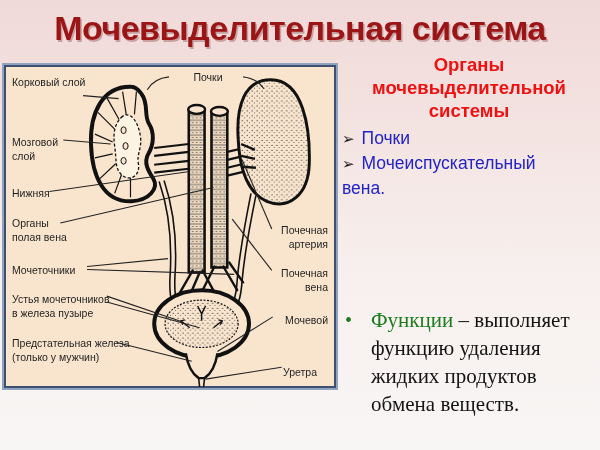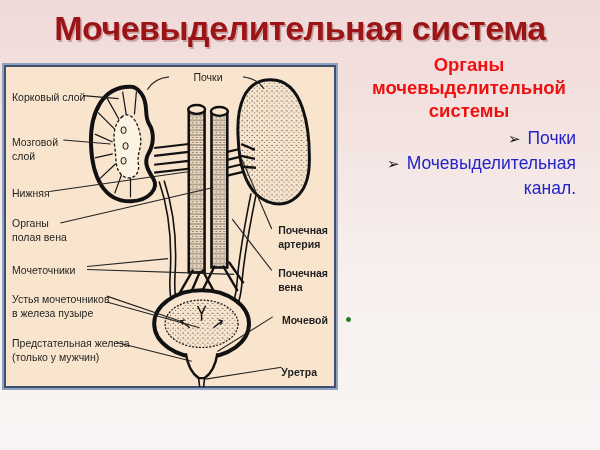--- a/index.html
+++ b/index.html
@@ -18,28 +18,28 @@
   .diagram-box{
     position:absolute;left:2px;top:63px;width:336px;height:327px;
     background:#f9e5ce;border:2px solid #8fa3bf;box-sizing:border-box;
     box-shadow:inset 0 0 0 2px #3e4f72;
   }
   .diagram-box svg{position:absolute;left:0;top:0;width:100%;height:100%;}
   .dlabel{
     position:absolute;font-size:10.5px;line-height:1.35;color:#1f1f1f;
     white-space:pre-line;z-index:2;
   }
-  .dlabel.right{text-align:left;font-weight:bold;}
+  .dlabel.right{text-align:right;}
   
   .organs-panel{position:absolute;left:340px;top:53px;width:258px;}
   .organs-heading{
     font-size:18.5px;font-weight:bold;color:#ee1111;text-align:center;
     line-height:1.25;white-space:pre-line;margin-bottom:4px;
   }
-  .organ-list{width:218px;margin-left:18px;text-align:right;}
+  .organ-list{width:218px;margin-left:2px;}
   .organ-item{
     font-size:17.5px;color:#2323c8;line-height:25px;
   }
   .organ-item .arrow{color:#141414;font-size:15px;margin-right:7px;}
   
   .functions-panel{
     position:absolute;left:345px;top:306px;width:240px;
     display:flex;align-items:flex-start;
     font-family:"Liberation Serif",serif;font-size:21px;line-height:28px;color:#141414;
   }
@@ -138,21 +138,21 @@
         <line x1="104" y1="240" x2="198" y2="266"></line>
         <line x1="114" y1="281" x2="190" y2="300"></line>
         <line x1="271" y1="166" x2="241" y2="96"></line>
         <line x1="271" y1="208" x2="231" y2="156"></line>
         <line x1="272" y1="255" x2="216" y2="290"></line>
         <line x1="281" y1="306" x2="204" y2="318"></line>
       </g>
     </svg>
 
     <div class="dlabel" style="left:172px;top:5px;width:64px;text-align:center">Почки</div>
-    <div class="dlabel" style="left:8px;top:25px">Корковый слой</div>
+    <div class="dlabel" style="left:8px;top:10px">Корковый слой</div>
     <div class="dlabel" style="left:8px;top:70px">Мозговой
 слой</div>
     <div class="dlabel" style="left:8px;top:121px">Нижняя</div>
     <div class="dlabel" style="left:8px;top:151px">Органы
 полая вена</div>
     <div class="dlabel" style="left:8px;top:198px">Мочеточники</div>
     <div class="dlabel" style="left:8px;top:227px">Устья мочеточников
 в железа пузыре</div>
     <div class="dlabel" style="left:8px;top:271px">Предстательная железа
 (только у мужчин)</div>
@@ -163,21 +163,22 @@
     <div class="dlabel right" style="right:8px;top:248px">Мочевой</div>
     <div class="dlabel right" style="right:19px;top:300px">Уретра</div>
   </div>
 
   <div class="organs-panel">
     <div class="organs-heading">Органы
 мочевыделительной
 системы</div>
     <div class="organ-list">
       <div class="organ-item"><span class="arrow">➢</span><span>Почки</span></div>
-      <div class="organ-item"><span class="arrow">➢</span><span>Мочевыделительная канал.</span></div>
+      <div class="organ-item"><span class="arrow">➢</span><span>Мочеиспускательный вена.</span></div>
     </div>
   </div>
 
   <div class="functions-panel">
     <span class="fbullet">•</span>
+    <div><span class="term">Функции</span><span> – выполняет функцию удаления жидких продуктов обмена веществ.</span></div>
   </div>
 
 </div>
 
 </body></html>

